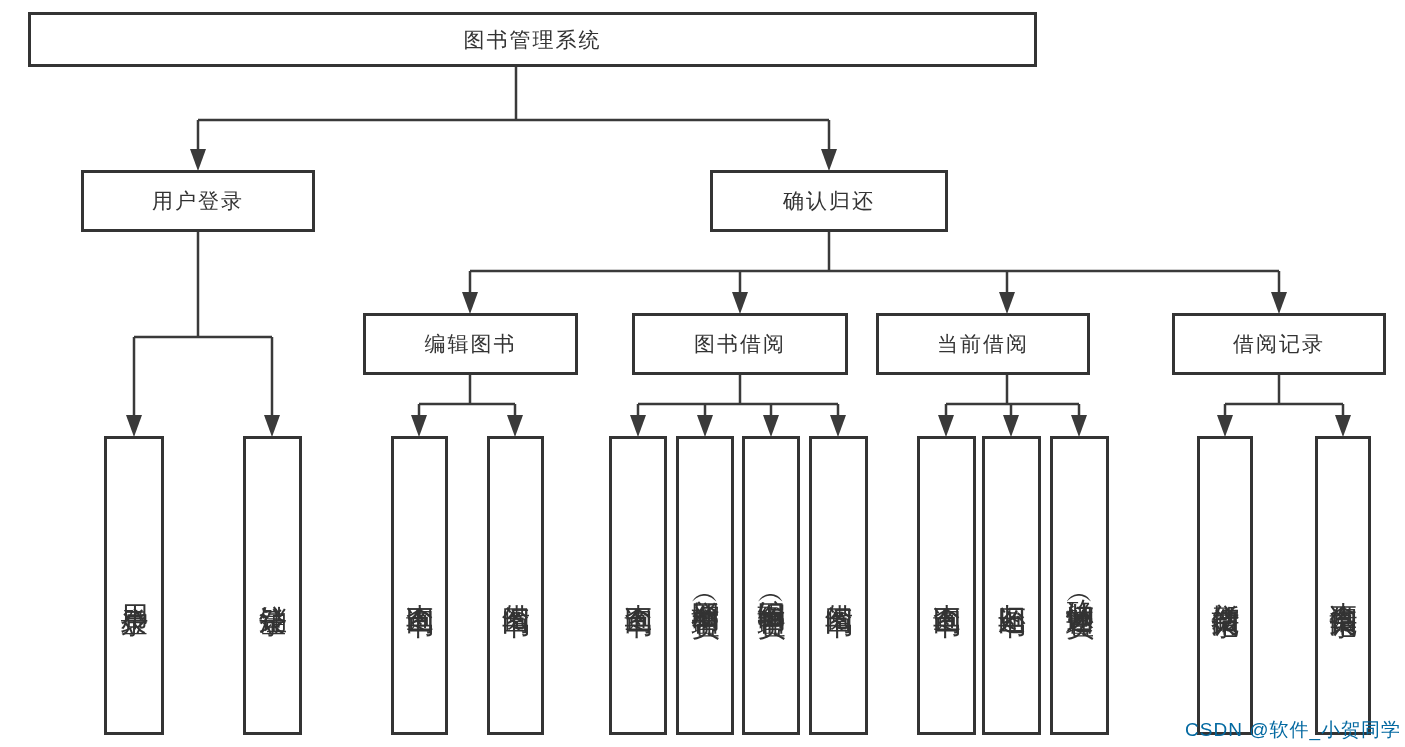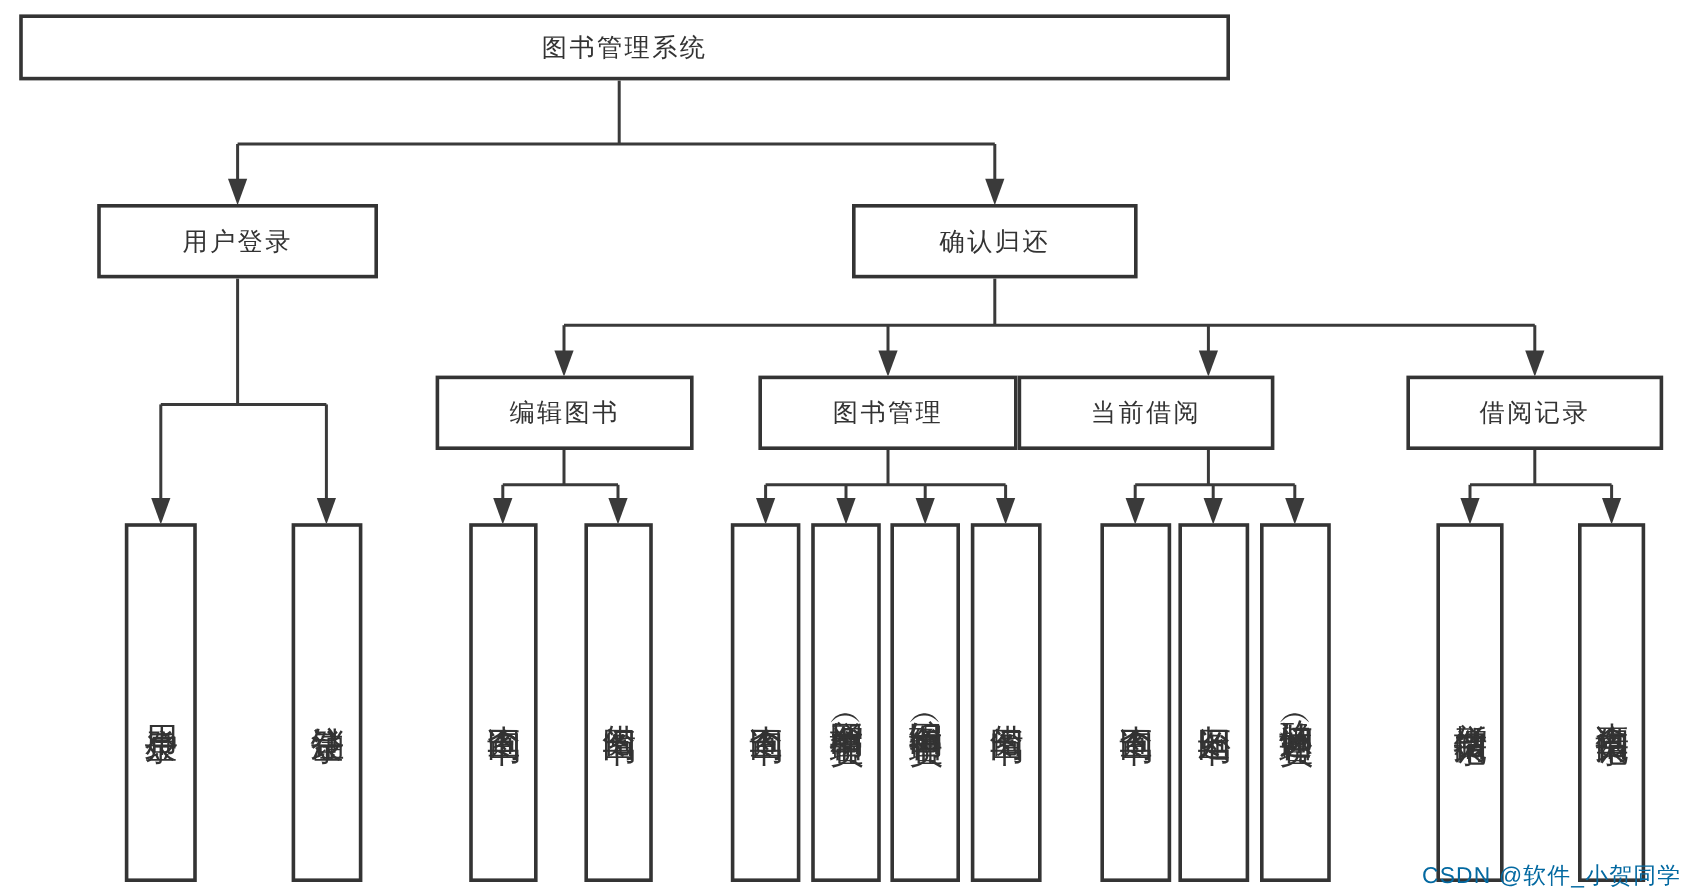--- a/index.html
+++ b/index.html
@@ -96,38 +96,38 @@
       <line x1="1011" y1="404" x2="1011" y2="420" stroke="#3a3a3a" stroke-width="2.5"></line>
       <polygon points="1003,415 1019,415 1011,437" fill="#3a3a3a"></polygon>
       <line x1="1079" y1="404" x2="1079" y2="420" stroke="#3a3a3a" stroke-width="2.5"></line>
       <polygon points="1071,415 1087,415 1079,437" fill="#3a3a3a"></polygon>
       <line x1="1225" y1="404" x2="1225" y2="420" stroke="#3a3a3a" stroke-width="2.5"></line>
       <polygon points="1217,415 1233,415 1225,437" fill="#3a3a3a"></polygon>
       <line x1="1343" y1="404" x2="1343" y2="420" stroke="#3a3a3a" stroke-width="2.5"></line>
       <polygon points="1335,415 1351,415 1343,437" fill="#3a3a3a"></polygon>
     </svg>
 
-  <div class="node h-node" style="left:16px;top:12px;width:1009px;height:55px;">
+  <div class="node h-node" style="left:28px;top:12px;width:1009px;height:55px;">
     <span>图书管理系统</span>
   </div>
 
   <div class="node h-node" style="left:81px;top:170px;width:234px;height:62px;">
     <span>用户登录</span>
   </div>
   <div class="node h-node" style="left:710px;top:170px;width:238px;height:62px;">
     <span>确认归还</span>
   </div>
 
   <div class="node h-node" style="left:363px;top:313px;width:215px;height:62px;">
     <span>编辑图书</span>
   </div>
   <div class="node h-node" style="left:632px;top:313px;width:216px;height:62px;">
-    <span>图书管理</span>
+    <span>图书借阅</span>
   </div>
-  <div class="node h-node" style="left:848px;top:313px;width:214px;height:62px;">
+  <div class="node h-node" style="left:876px;top:313px;width:214px;height:62px;">
     <span>当前借阅</span>
   </div>
   <div class="node h-node" style="left:1172px;top:313px;width:214px;height:62px;">
     <span>借阅记录</span>
   </div>
 
   <div class="node leaf" style="left:104px;top:436px;width:60px;height:299px;">
     <span>用户登录</span>
   </div>
   <div class="node leaf" style="left:243px;top:436px;width:59px;height:299px;">

